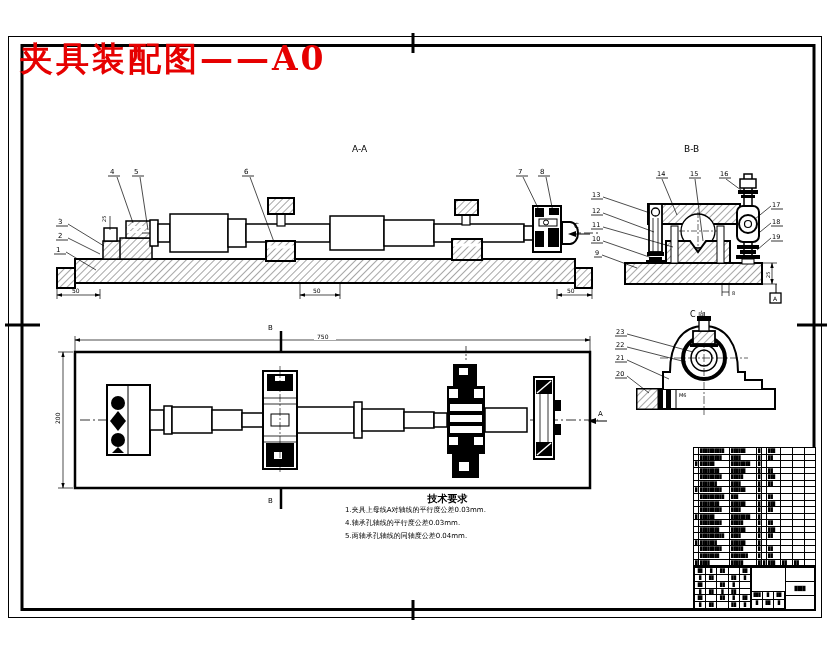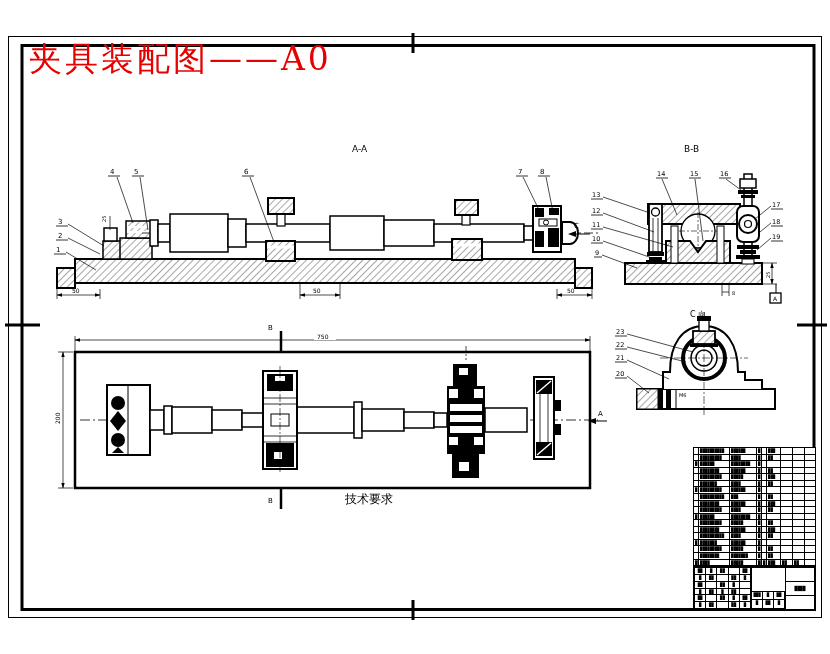--- a/index.html
+++ b/index.html
@@ -1,24 +1,24 @@
 <!DOCTYPE html>
 <html><head>
 <meta charset="utf-8">
 <style>
   html,body{margin:0;padding:0;background:#fff}
   body{width:830px;height:654px;position:relative;overflow:hidden;
        font-family:"DejaVu Sans",sans-serif;color:#000}
   svg{position:absolute;left:0;top:0}
   svg text{fill:#000;stroke:none;font-family:"DejaVu Sans",sans-serif}
-  .sheet-title{position:absolute;left:29px;top:37px;z-index:5;
-       font-family:"DejaVu Serif",serif;font-weight:normal;font-size:33px;
+  .sheet-title{position:absolute;left:20px;top:37px;z-index:5;
+       font-family:"DejaVu Serif",serif;font-weight:bold;font-size:33px;
        color:#e60000;letter-spacing:3px;white-space:nowrap}
   .notes{position:absolute;left:345px;top:494px;width:205px;z-index:4}
-  .notes-header{font-size:12px;font-weight:normal;line-height:10px}
+  .notes-header{text-align:center;font-size:10px;font-weight:bold;line-height:10px}
   .note-line{font-size:7px;line-height:13px;white-space:nowrap;overflow:hidden}
   .parts{position:absolute;left:693px;top:447px;width:123px;height:119px;
        box-sizing:border-box;border:1px solid #000;background:#fff;z-index:4;
        display:flex;flex-direction:column;justify-content:stretch}
   .pt-row{display:grid;grid-template-columns:5px 31px 27px 5px 5px 14px 12px 12px 1fr;
        flex:1;border-bottom:1px solid #000;min-height:0}
   .pt-row:last-child{border-bottom:none}
   .pt-c{border-right:1px solid #000;overflow:hidden;
        font-family:"DejaVu Sans Mono",monospace;font-size:4px;line-height:6px;
        padding-left:1px;min-height:0}
@@ -394,20 +394,23 @@
       <line x1="594" y1="421" x2="607" y2="421" stroke-width="1"></line>
     </g>
   </g>
 </svg>
 
 <div class="sheet-title">夹具装配图——A0</div>
 
 <div class="notes">
   <div class="notes-header">技术要求</div>
   <div>
+      <div class="note-line">1.夹具上母线A对轴线的平行度公差0.03mm.</div>
+      <div class="note-line">4.轴承孔轴线的平行度公差0.03mm.</div>
+      <div class="note-line">5.两轴承孔轴线的同轴度公差0.04mm.</div>
     </div>
 </div>
 
 <div class="parts">
     <div class="pt-row">
       <span class="pt-c"></span>
       <span class="pt-c">██████████</span>
       <span class="pt-c">██████</span>
       <span class="pt-c">█</span>
       <span class="pt-c"></span>

